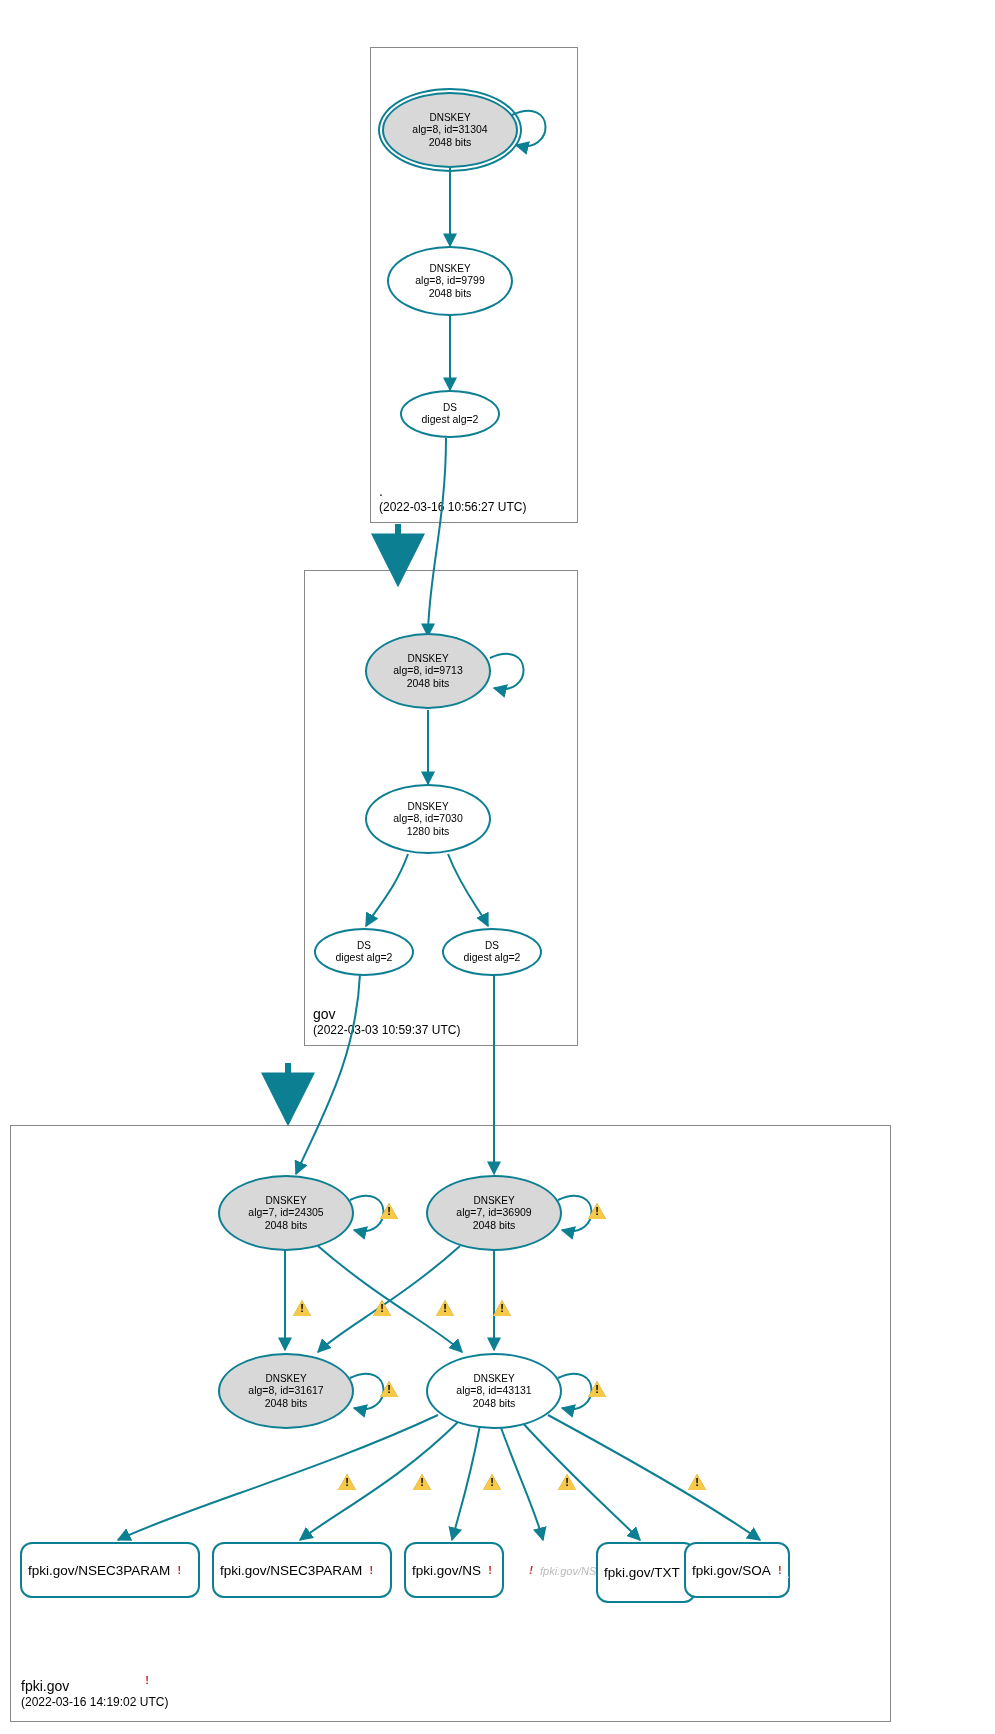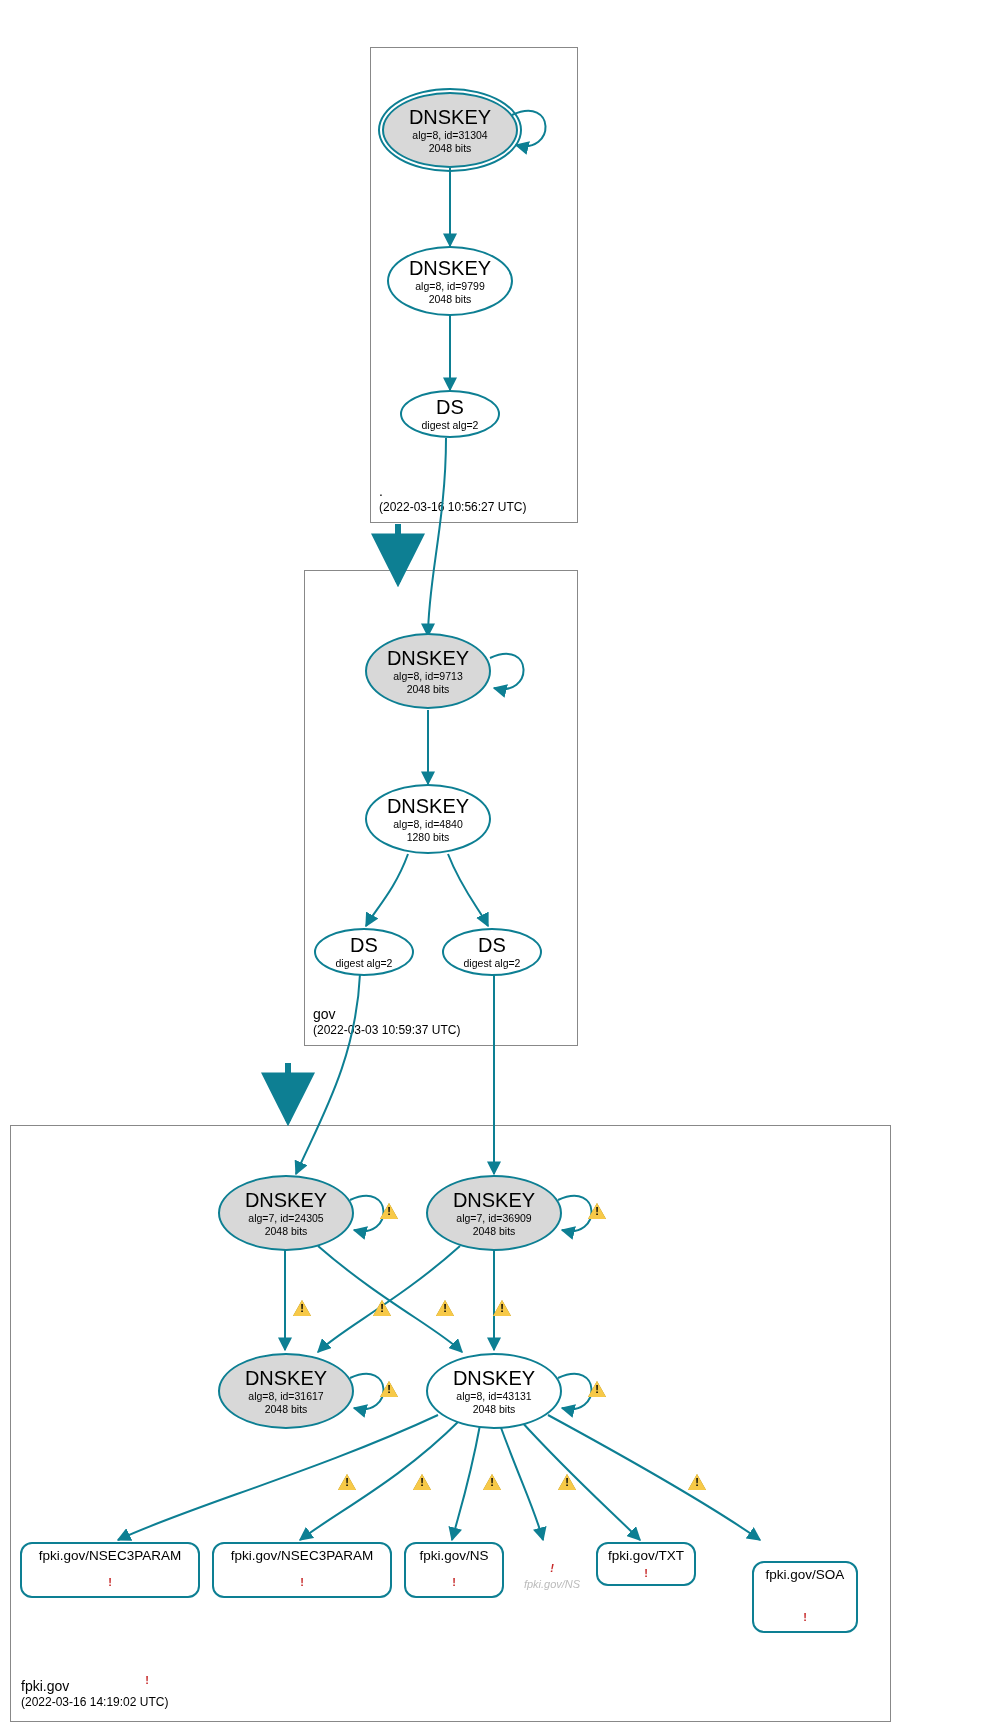--- a/index.html
+++ b/index.html
@@ -32,38 +32,38 @@
     border-radius: 50%;
     display: flex;
     flex-direction: column;
     align-items: center;
     justify-content: center;
     text-align: center;
     box-sizing: border-box;
     background: #fff;
   }
   .node.gray { background: #d8d8d8; }
-  .node .title { font-size: 20px; }
+  .node .title { font-size: 10px; }
   .node .sub { font-size: 10.5px; line-height: 1.15; }
   .node.doublering::before {
     content: "";
     position: absolute;
     inset: -6px;
     border: 2px solid #0d7f93;
     border-radius: 50%;
   }
   .rrset {
     position: absolute;
     border: 2px solid #0d7f93;
     border-radius: 12px;
     background: #fff;
     display: flex;
-    flex-direction: column;
+    flex-direction: row;
     align-items: center;
-    justify-content: space-between;
+    justify-content: flex-start;
     text-align: center;
     font-size: 13.5px;
     box-sizing: border-box;
     padding: 4px 6px;
   }
   .rrset.faded {
     border-color: #ccc;
     color: #bbb;
     font-style: italic;
   }
@@ -207,21 +207,21 @@
   <div class="sub">digest alg=2</div>
 </div>
 
 <div class="node gray" style="left:365px; top:633px; width:126px; height:76px;">
   <div class="title">DNSKEY</div>
   <div class="sub">alg=8, id=9713</div>
   <div class="sub">2048 bits</div>
 </div>
 <div class="node" style="left:365px; top:784px; width:126px; height:70px;">
   <div class="title">DNSKEY</div>
-  <div class="sub">alg=8, id=4840</div>
+  <div class="sub">alg=8, id=7030</div>
   <div class="sub">1280 bits</div>
 </div>
 <div class="node" style="left:314px; top:928px; width:100px; height:48px;">
   <div class="title">DS</div>
   <div class="sub">digest alg=2</div>
 </div>
 <div class="node" style="left:442px; top:928px; width:100px; height:48px;">
   <div class="title">DS</div>
   <div class="sub">digest alg=2</div>
 </div>
@@ -256,25 +256,25 @@
   <span style="height:18px; position:relative; margin-top:2px;"><span class="err-tri" style="position:relative; display:inline-block;"><span class="tri-label">!</span></span></span>
 </div>
 <div class="rrset" style="left:404px; top:1542px; width:100px; height:56px;">
   <span>fpki.gov/NS</span>
   <span style="height:18px; position:relative; margin-top:2px;"><span class="err-tri" style="position:relative; display:inline-block;"><span class="tri-label">!</span></span></span>
 </div>
 <div class="rrset faded" style="left:516px; top:1556px; width:72px; height:30px; border:none; background:transparent;">
   <span style="height:18px; position:relative;"><span class="err-tri" style="position:relative; display:inline-block;"><span class="tri-label">!</span></span></span>
   <span style="font-size:11px;">fpki.gov/NS</span>
 </div>
-<div class="rrset" style="left:596px; top:1542px; width:100px; height:44px;">
+<div class="rrset" style="left:596px; top:1542px; width:100px; height:61px;">
   <span>fpki.gov/TXT</span>
   <span style="height:18px; position:relative; margin-top:2px;"><span class="err-tri" style="position:relative; display:inline-block;"><span class="tri-label">!</span></span></span>
 </div>
-<div class="rrset" style="left:752px; top:1542px; width:106px; height:72px;margin-top:19px;">
+<div class="rrset" style="left:684px; top:1542px; width:106px; height:56px;">
   <span>fpki.gov/SOA</span>
   <span style="height:18px; position:relative; margin-top:2px;"><span class="err-tri" style="position:relative; display:inline-block;"><span class="tri-label">!</span></span></span>
 </div>
 
 <div class="warn-tri" style="left:380px; top:1203px;">
     <span class="tri-label">!</span>
   </div>
 <div class="warn-tri" style="left:588px; top:1203px;">
     <span class="tri-label">!</span>
   </div>

